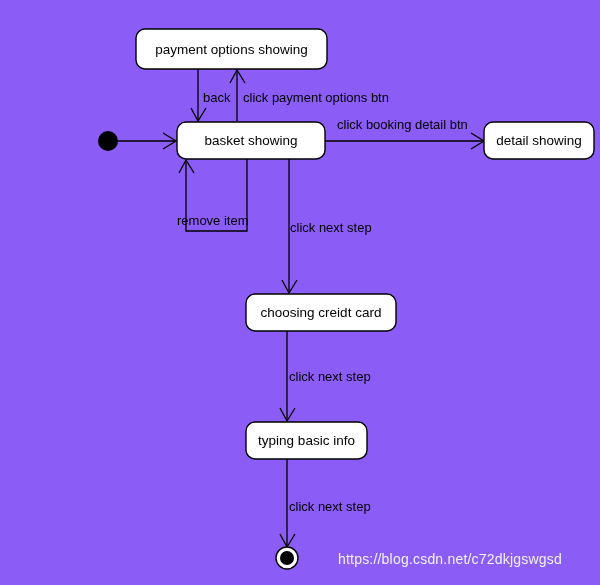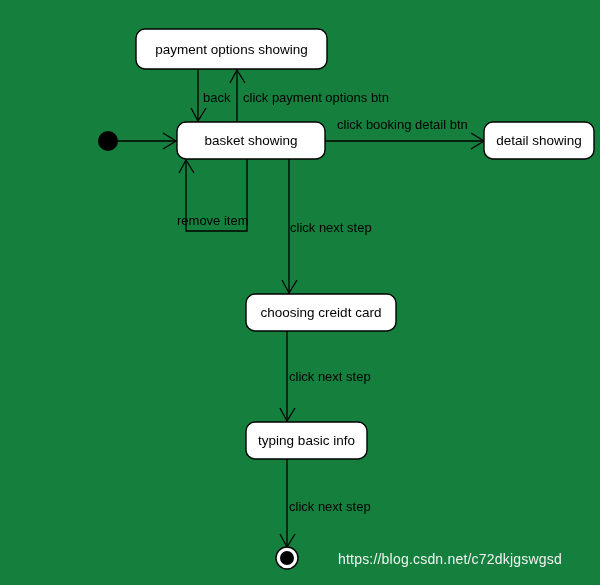--- a/index.html
+++ b/index.html
@@ -8,21 +8,21 @@
     padding: 0;
     background: #ffffff;
   }
   body {
     font-family: "Liberation Sans", sans-serif;
   }
   #diagram-canvas {
     position: relative;
     width: 600px;
     height: 585px;
-    background: #15803d;
+    background: #8b5cf6;
     overflow: hidden;
   }
   #diagram-svg {
     position: absolute;
     top: 0;
     left: 0;
     width: 600px;
     height: 585px;
   }
   .state-box {

